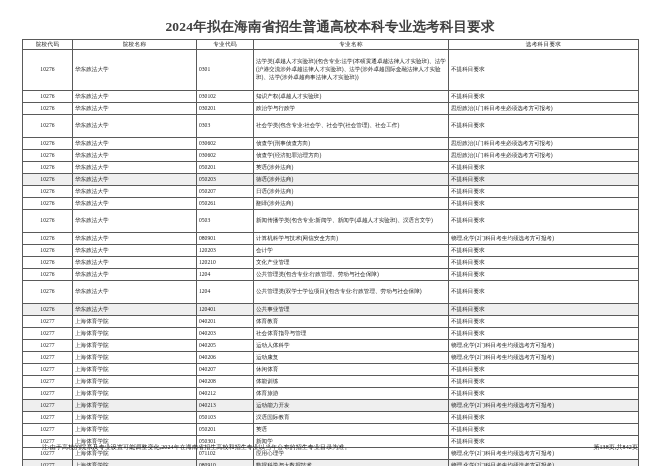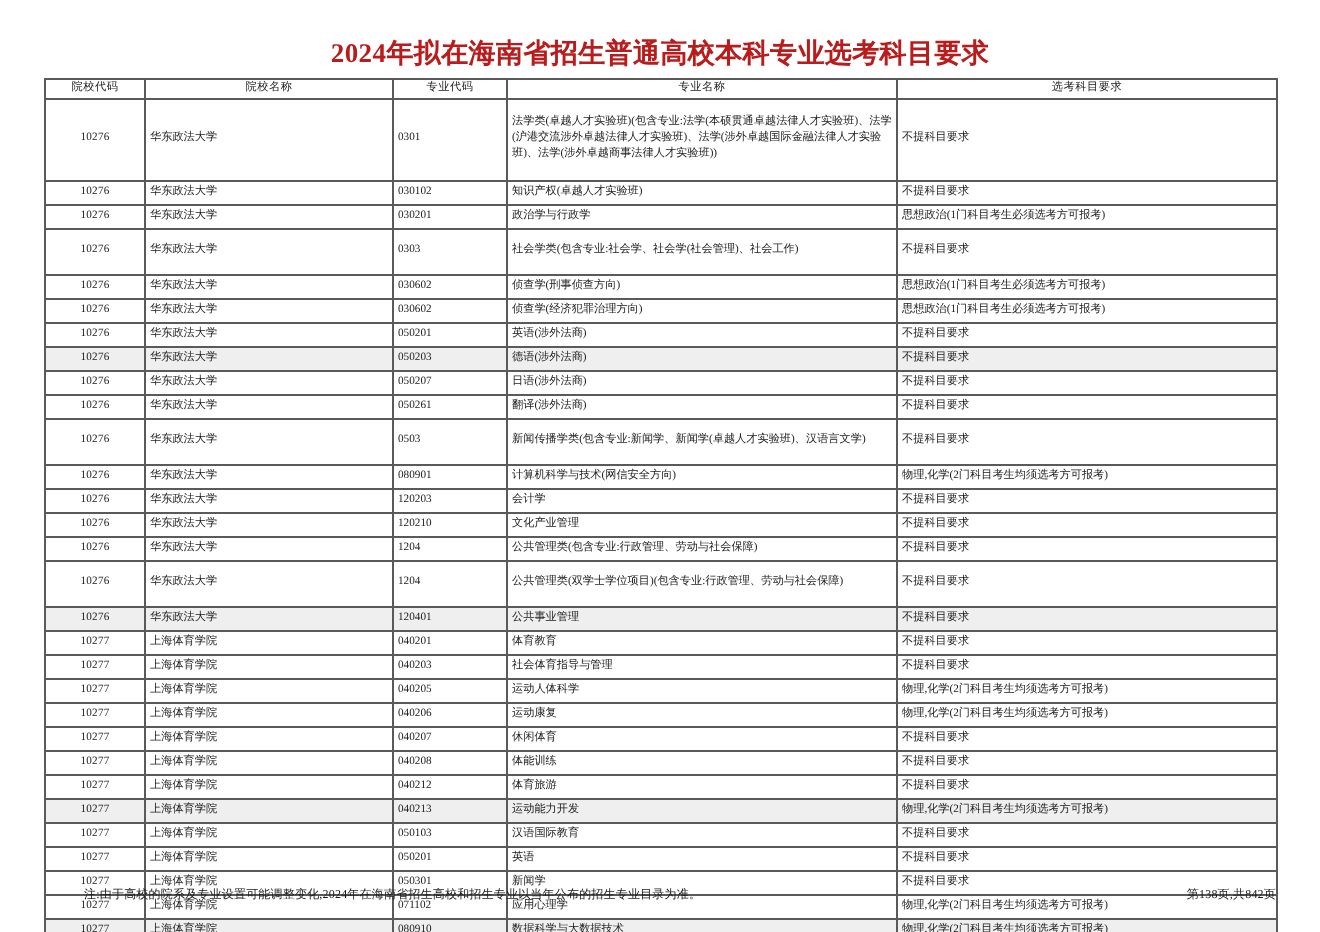--- a/index.html
+++ b/index.html
@@ -24,21 +24,21 @@
   }
   #doc-title {
     position: absolute;
     left: 0;
     top: 18px;
     width: 660px;
     text-align: center;
     font-size: 13.5px;
     font-weight: bold;
     letter-spacing: 0.2px;
-    color: #b91c1c;
+    color: #404040;
     font-family: "Liberation Serif", "DejaVu Serif", serif;
   }
   #table-wrap {
     position: absolute;
     left: 22px;
     top: 39px;
     width: 616px;
   }
   table.reqtable {
     border-collapse: collapse;

